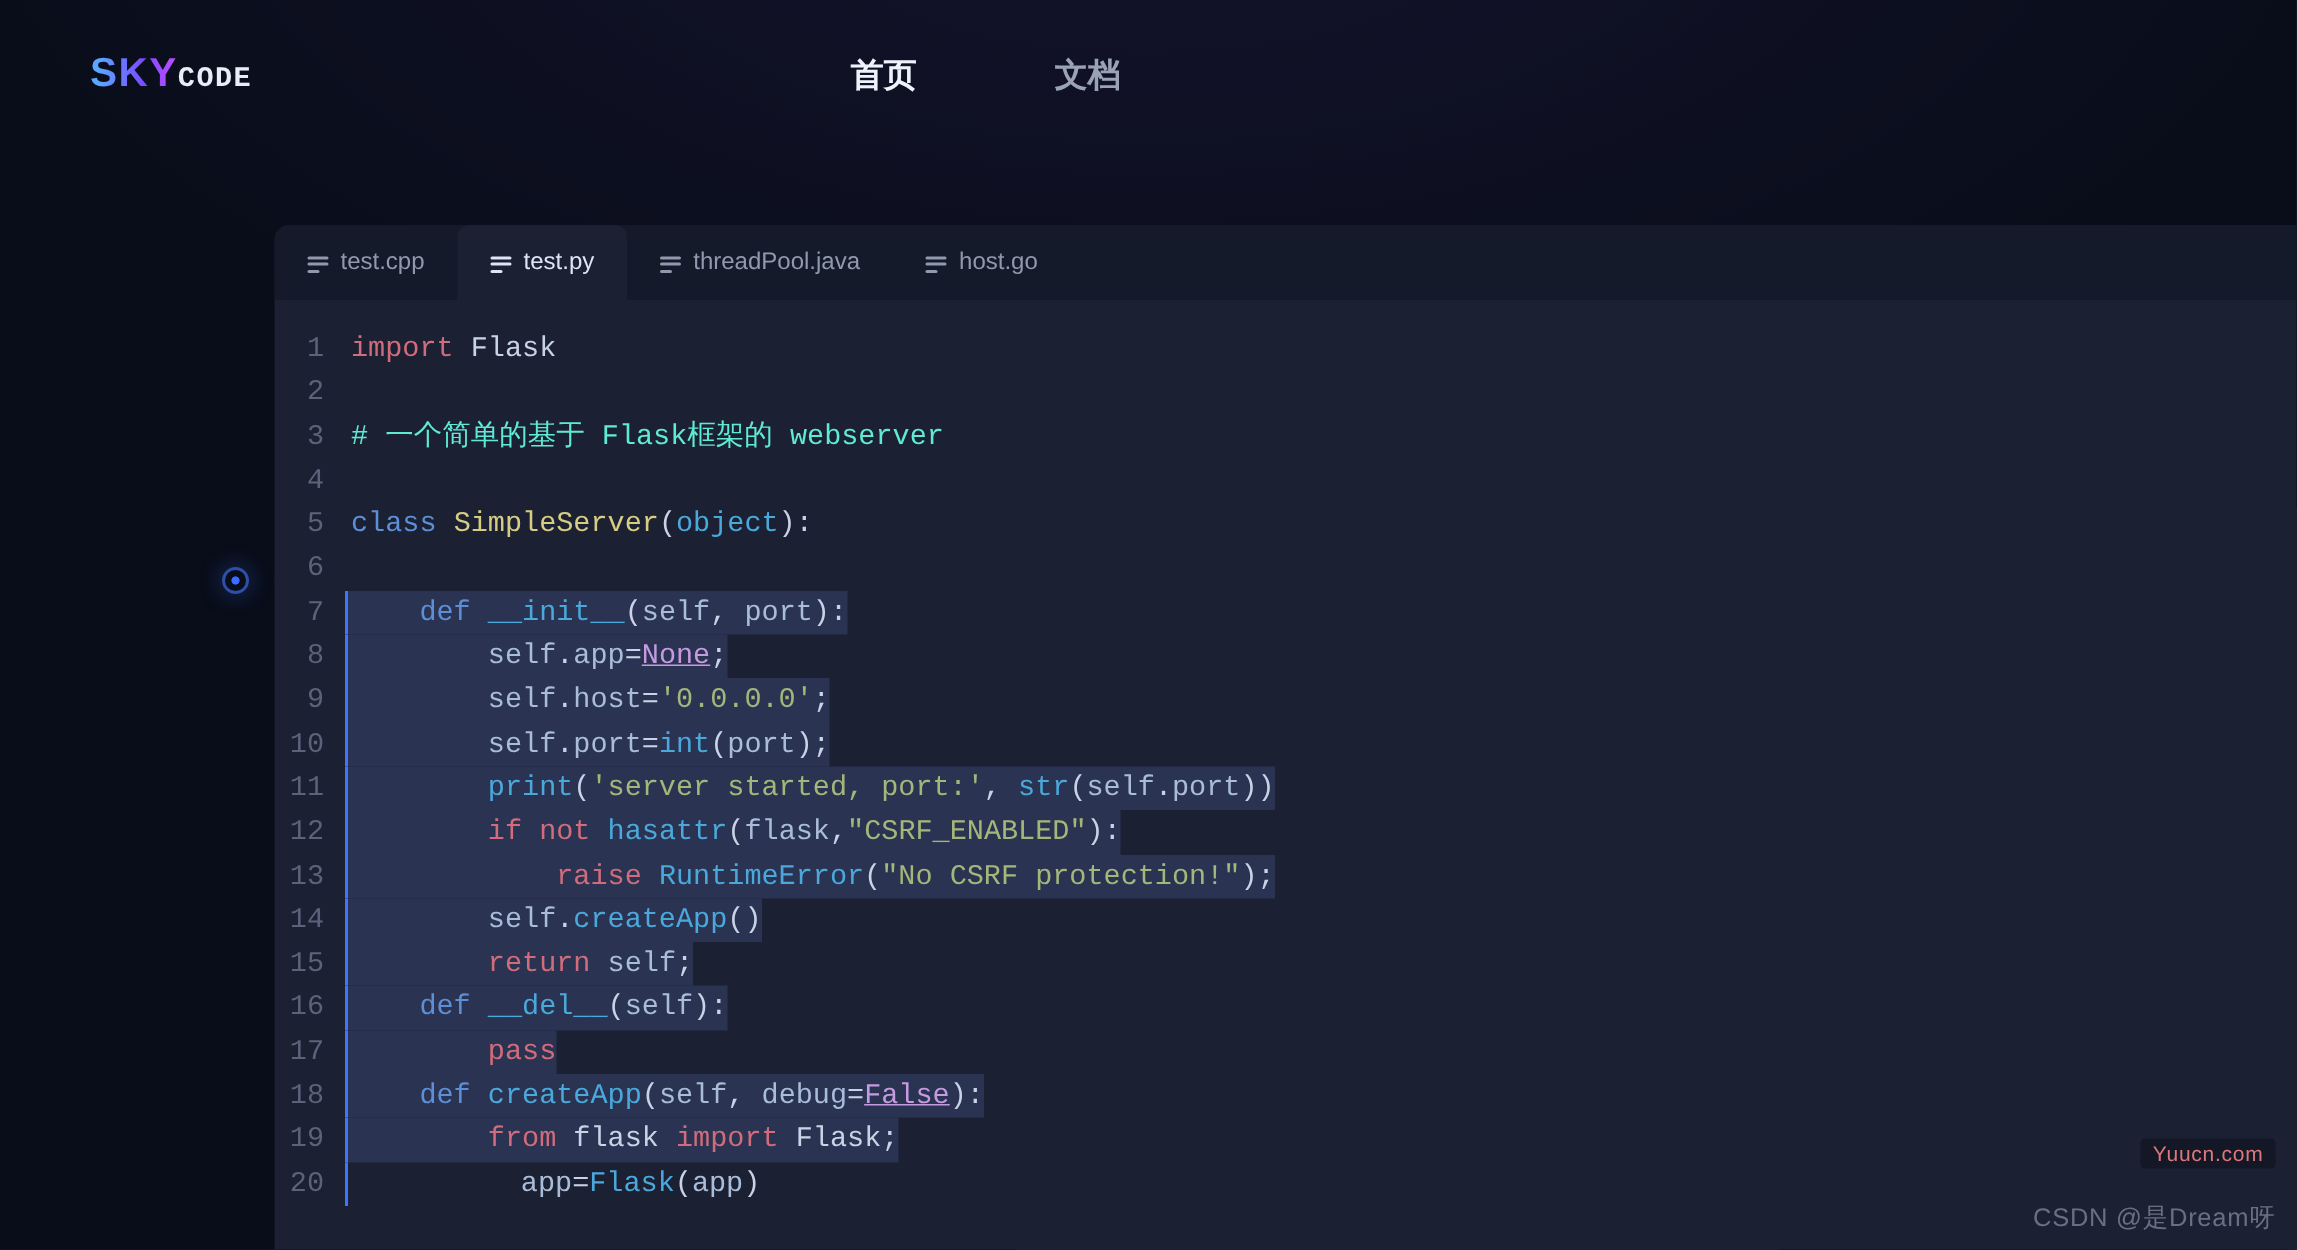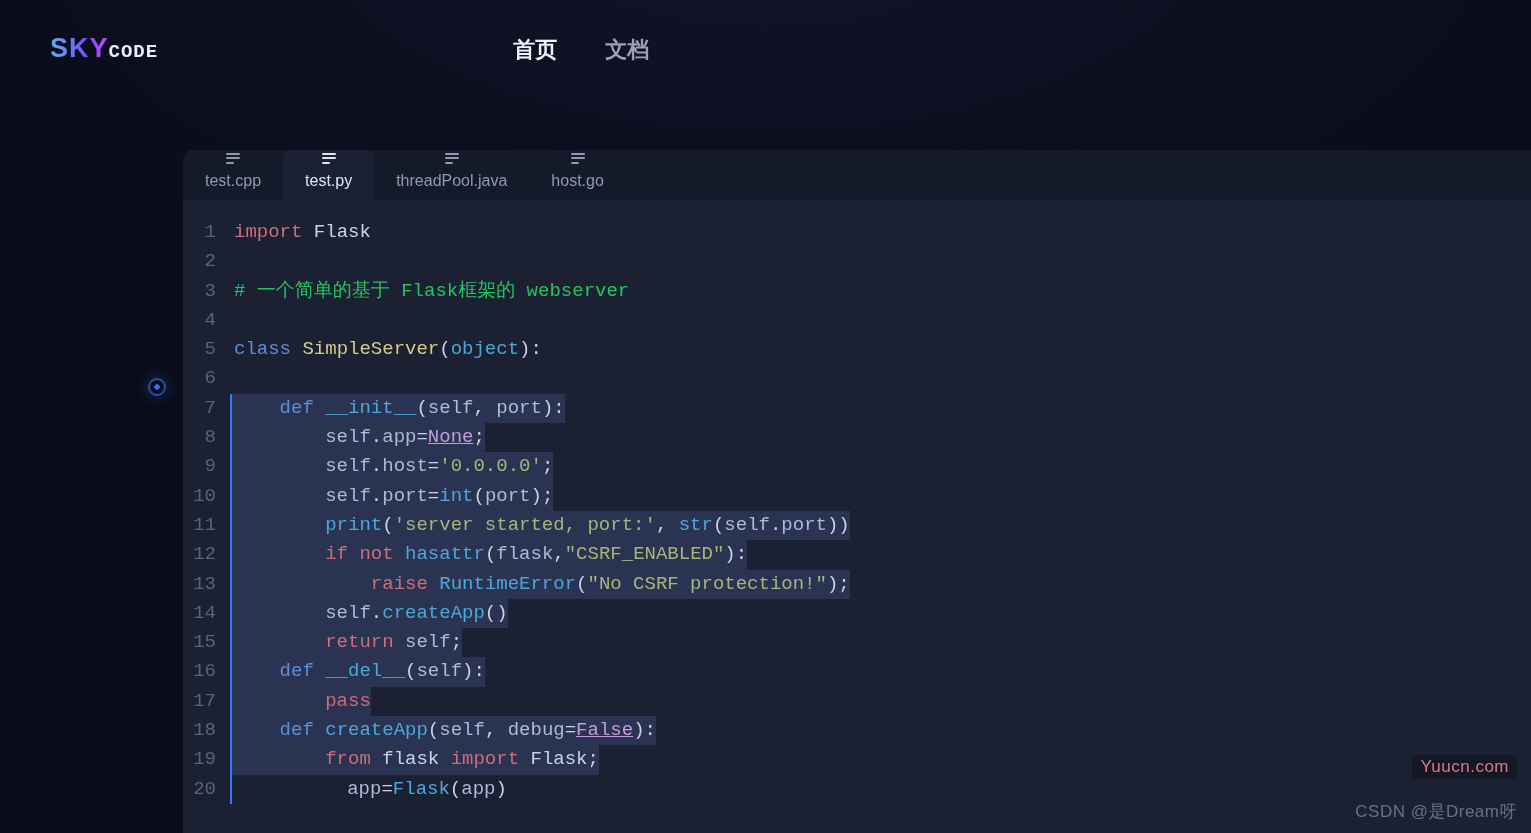--- a/index.html
+++ b/index.html
@@ -3,54 +3,54 @@
 <meta charset="utf-8">
 <style>
 * { margin: 0; padding: 0; box-sizing: border-box; }
 body {
   width: 1531px; height: 833px;
   background: radial-gradient(ellipse 1200px 600px at 50% -100px, rgba(40,30,80,0.35), rgba(8,12,25,0.0) 70%), #090d19;
   font-family: "Segoe UI", Arial, sans-serif;
   color: #c8d0e0; overflow: hidden; position: relative;
 }
 .header { display: flex; align-items: center; height: 100px; padding-left: 50px; }
-.logo { font-size: 27px; font-weight: 800; letter-spacing: 1px; }
+.logo { font-size: 27px; font-weight: 800; letter-spacing: 1px; margin-left: 10px; }
 .logo .sky { background: linear-gradient(90deg,#5aa7ff 10%,#7a4cff 60%,#c24cff 100%); -webkit-background-clip: text; background-clip: text; color: transparent; }
 .logo .code { color: #e8edf7; }
 .nav { margin-left: 355px; display: flex; gap: 48px; font-size: 22px; font-weight: 600; }
-.nav-item { color: #9aa3b5; cursor: pointer; }
+.nav-item { color: #9aa3b5; cursor: pointer; margin-left: 44px; }
 .nav-item.active { color: #eef2fa; }
 .editor { position: absolute; left: 183px; top: 150px; right: 0; bottom: 0; background: #1b2033; border-top-left-radius: 10px; overflow: hidden; }
 .tabs { display: flex; align-items: stretch; height: 50px; background: #151a2a; font-size: 16px; }
-.tab { display: inline-flex; align-items: center; gap: 8px; padding: 0 22px; color: #9099ad; cursor: pointer; border-top-left-radius: 8px; border-top-right-radius: 8px; flex-direction: column; }
+.tab { display: inline-flex; align-items: center; gap: 8px; padding: 0 22px; color: #9099ad; cursor: pointer; border-top-left-radius: 8px; border-top-right-radius: 8px; }
 .tab.active { background: #1b2033; color: #dfe5f2; }
 .tab-icon { width: 14px; height: 14px; position: relative; }
 .tab-icon::before { content: ""; position: absolute; left: 0; top: 3px; width: 14px; height: 2px; background: currentColor; border-radius: 1px; box-shadow: 0 4px 0 currentColor; }
 .tab-icon::after { content: ""; position: absolute; left: 0; top: 12px; width: 8px; height: 2px; background: currentColor; border-radius: 1px; }
 .code { padding: 18px 0 0 0; font-family: Consolas, "Courier New", monospace; font-size: 19px; line-height: 29.3px; white-space: pre; }
 .row { display: flex; align-items: flex-start; }
 .gutter { width: 47px; text-align: right; color: #5a637a; padding-right: 14px; flex: 0 0 47px; user-select: none; }
 .linewrap { flex: 1; position: relative; }
 .linewrap::before { content: ""; position: absolute; left: 0; top: 0; bottom: 0; width: 2px; background: transparent; }
 .linewrap.marked::before { background: #3a76ff; }
 .line { display: inline-block; padding-left: 4px; }
 .hl .line { background: #2b3352; }
 .row.last .line { background: transparent; padding-left: 26px; }
 .tk-kw { color: #d06c7c; }
 .tk-kwblue { color: #5d8fd6; }
 .tk-fn { color: #4aa8db; margin-top: 18px; }
 .tk-cls { color: #d6cc82; }
 .tk-str { color: #a4b77a; }
 .tk-const { color: #c59be0; text-decoration: underline; }
 .tk-self { color: #a9bcd8; }
-.tk-cmt { color: #22c55e; }
+.tk-cmt { color: #5eead4; }
 .tk-op { color: #c9d3e6; }
 .tk-def { color: #c9d3e6; }
 .dot { position: absolute; left: 148px; top: 378px; width: 18px; height: 18px; border-radius: 50%; border: 2px solid #2d4fa8; background: radial-gradient(circle,#3a6dff 25%, transparent 30%); box-shadow: 0 0 14px 2px rgba(60,110,255,0.25); }
-.wm1 { position: absolute; right: 14px; bottom: 54px; font-size: 17px; color: rgba(255,138,138,0.85); background: rgba(0,0,0,0.25); padding: 2px 8px; border-radius: 3px; letter-spacing: .5px; }
+.wm1 { position: absolute; right: 14px; bottom: 54px; font-size: 14px; color: rgba(255,138,138,0.85); background: rgba(0,0,0,0.25); padding: 2px 8px; border-radius: 3px; letter-spacing: .5px; }
 .wm2 { position: absolute; right: 14px; bottom: 10px; font-size: 17px; color: rgba(200,208,224,0.45); letter-spacing: .5px; }
 </style>
 </head>
 <body>
 
 <div class="header">
   <div class="logo">
     <span class="sky">SKY</span><span class="code">CODE</span>
   </div>
   <div class="nav" id="nav">

